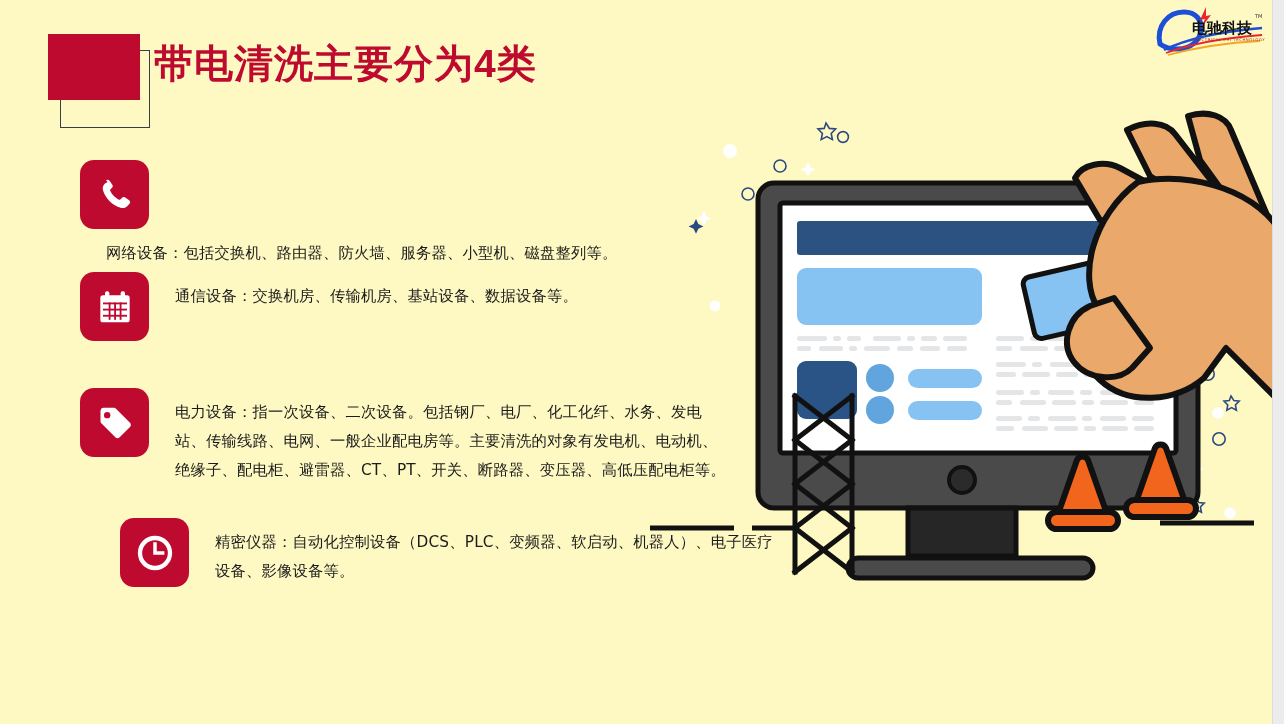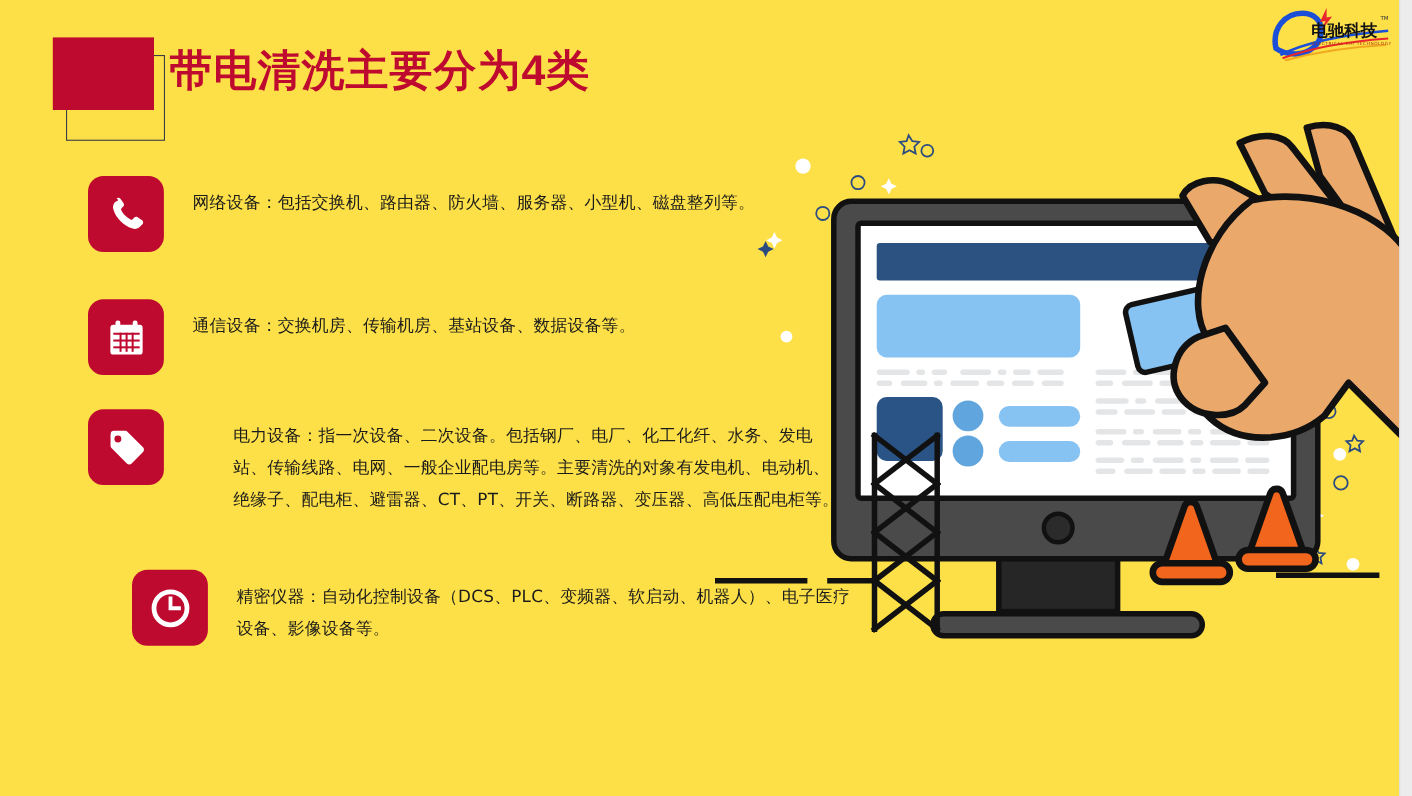--- a/index.html
+++ b/index.html
@@ -2,21 +2,21 @@
 <html><head>
 <meta charset="utf-8">
 <style>
   html,body{margin:0;padding:0;}
   body{
     width:1284px;height:724px;
     background:#f4f5f7;
     font-family:"Liberation Sans","DejaVu Sans",sans-serif;
     overflow:hidden;position:relative;
   }
-  .slide{position:absolute;inset:0;background:#fde047;overflow:hidden;}
+  .slide{position:absolute;inset:0;background:#fef9c3;overflow:hidden;}
 
   
   .scroll-strip{
     position:absolute;top:0;right:0;width:11px;height:724px;
     background:#ececed;border-left:1px solid #dcdcdd;
   }
 
   
   .logo{position:absolute;top:4px;right:18px;width:112px;height:52px;}
   .logo svg{display:block;}
@@ -33,23 +33,23 @@
   }
   .title-text{
     position:absolute;left:106px;top:3px;white-space:nowrap;
     font-size:39px;font-weight:700;color:#bf0a30;letter-spacing:1px;
     font-family:Liberation Sans, sans-serif;
   }
 
   
   .items{position:absolute;left:80px;top:160px;width:660px;}
   .item{position:absolute;left:0;display:flex;align-items:flex-start;}
-  .item-0{top:0;}
+  .item-0{top:0;flex-direction:column;}
   .item-1{top:112px;}
-  .item-2{top:212px;gap:37px;}
+  .item-2{top:228px;}
   .item-3{top:358px;padding-left:40px;}
   .ico{
     width:69px;height:69px;border-radius:14px;background:#bf0a30;
     flex:0 0 69px;position:relative;
   }
   .ico svg{position:absolute;left:50%;top:50%;transform:translate(-50%,-50%);}
   .item-text{
     margin-left:26px;
     font-size:15.3px;line-height:29px;color:#1b1b1b;
     font-family:"DejaVu Sans","Liberation Sans",sans-serif;

